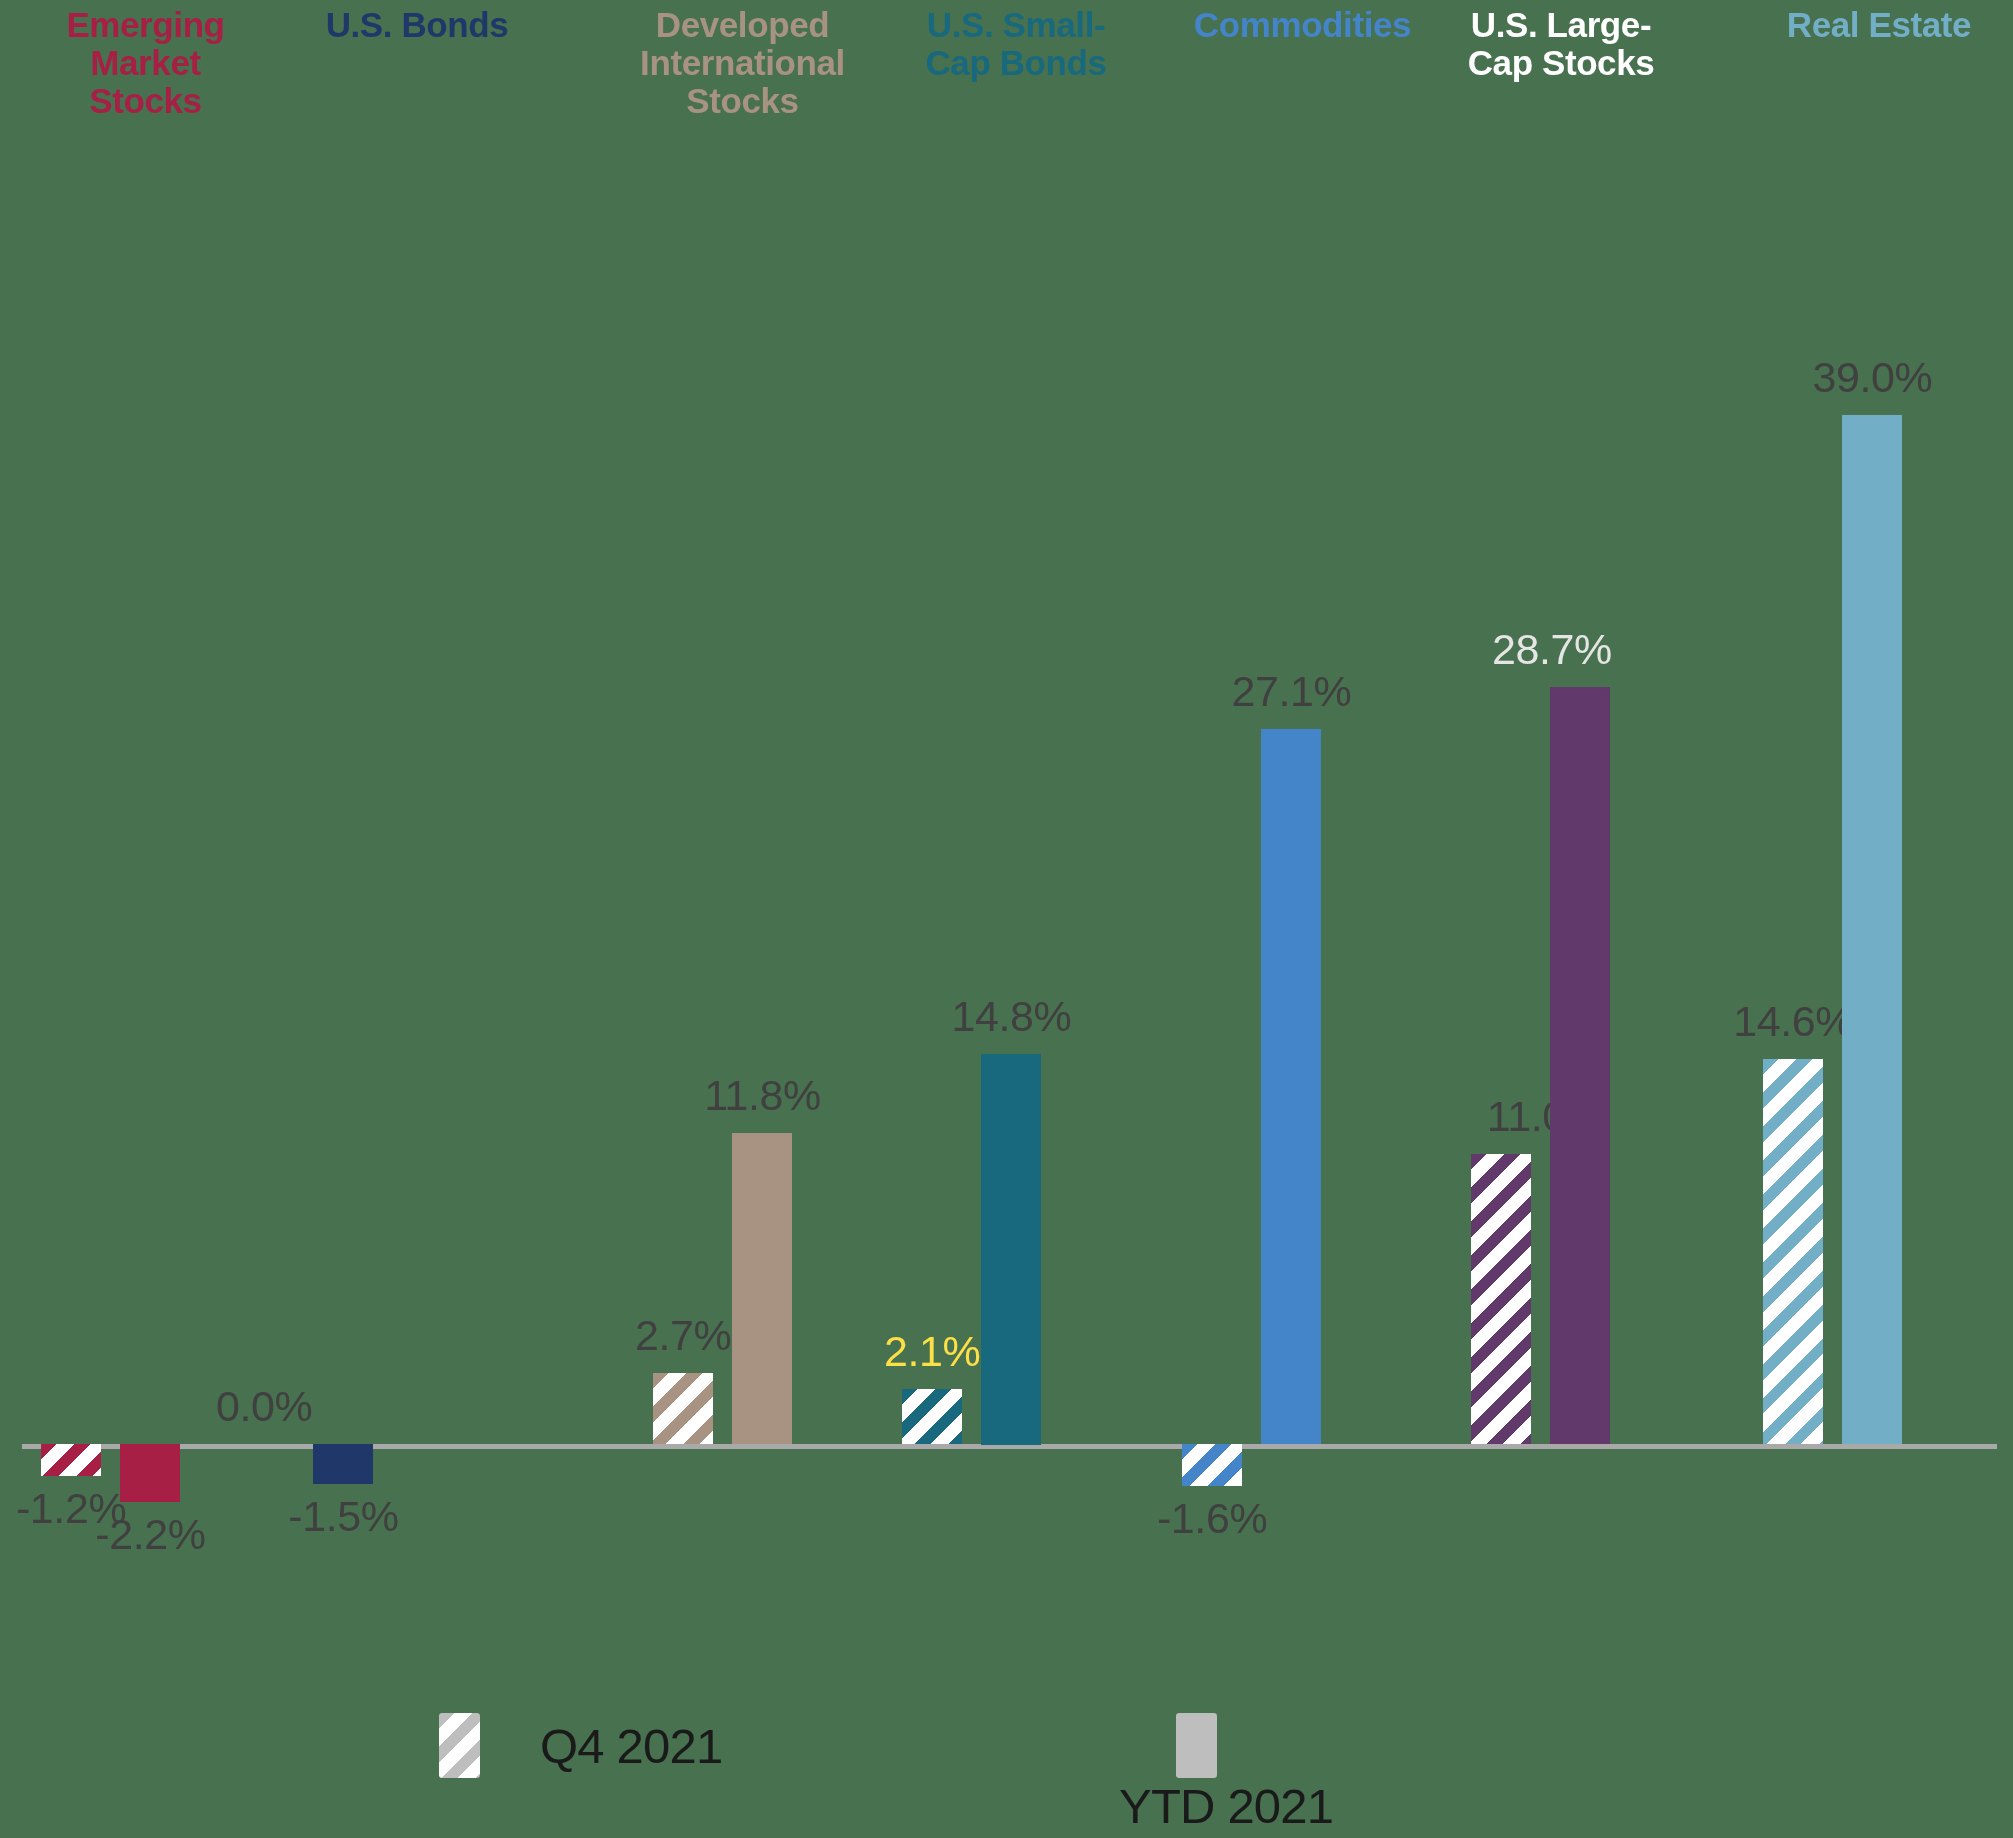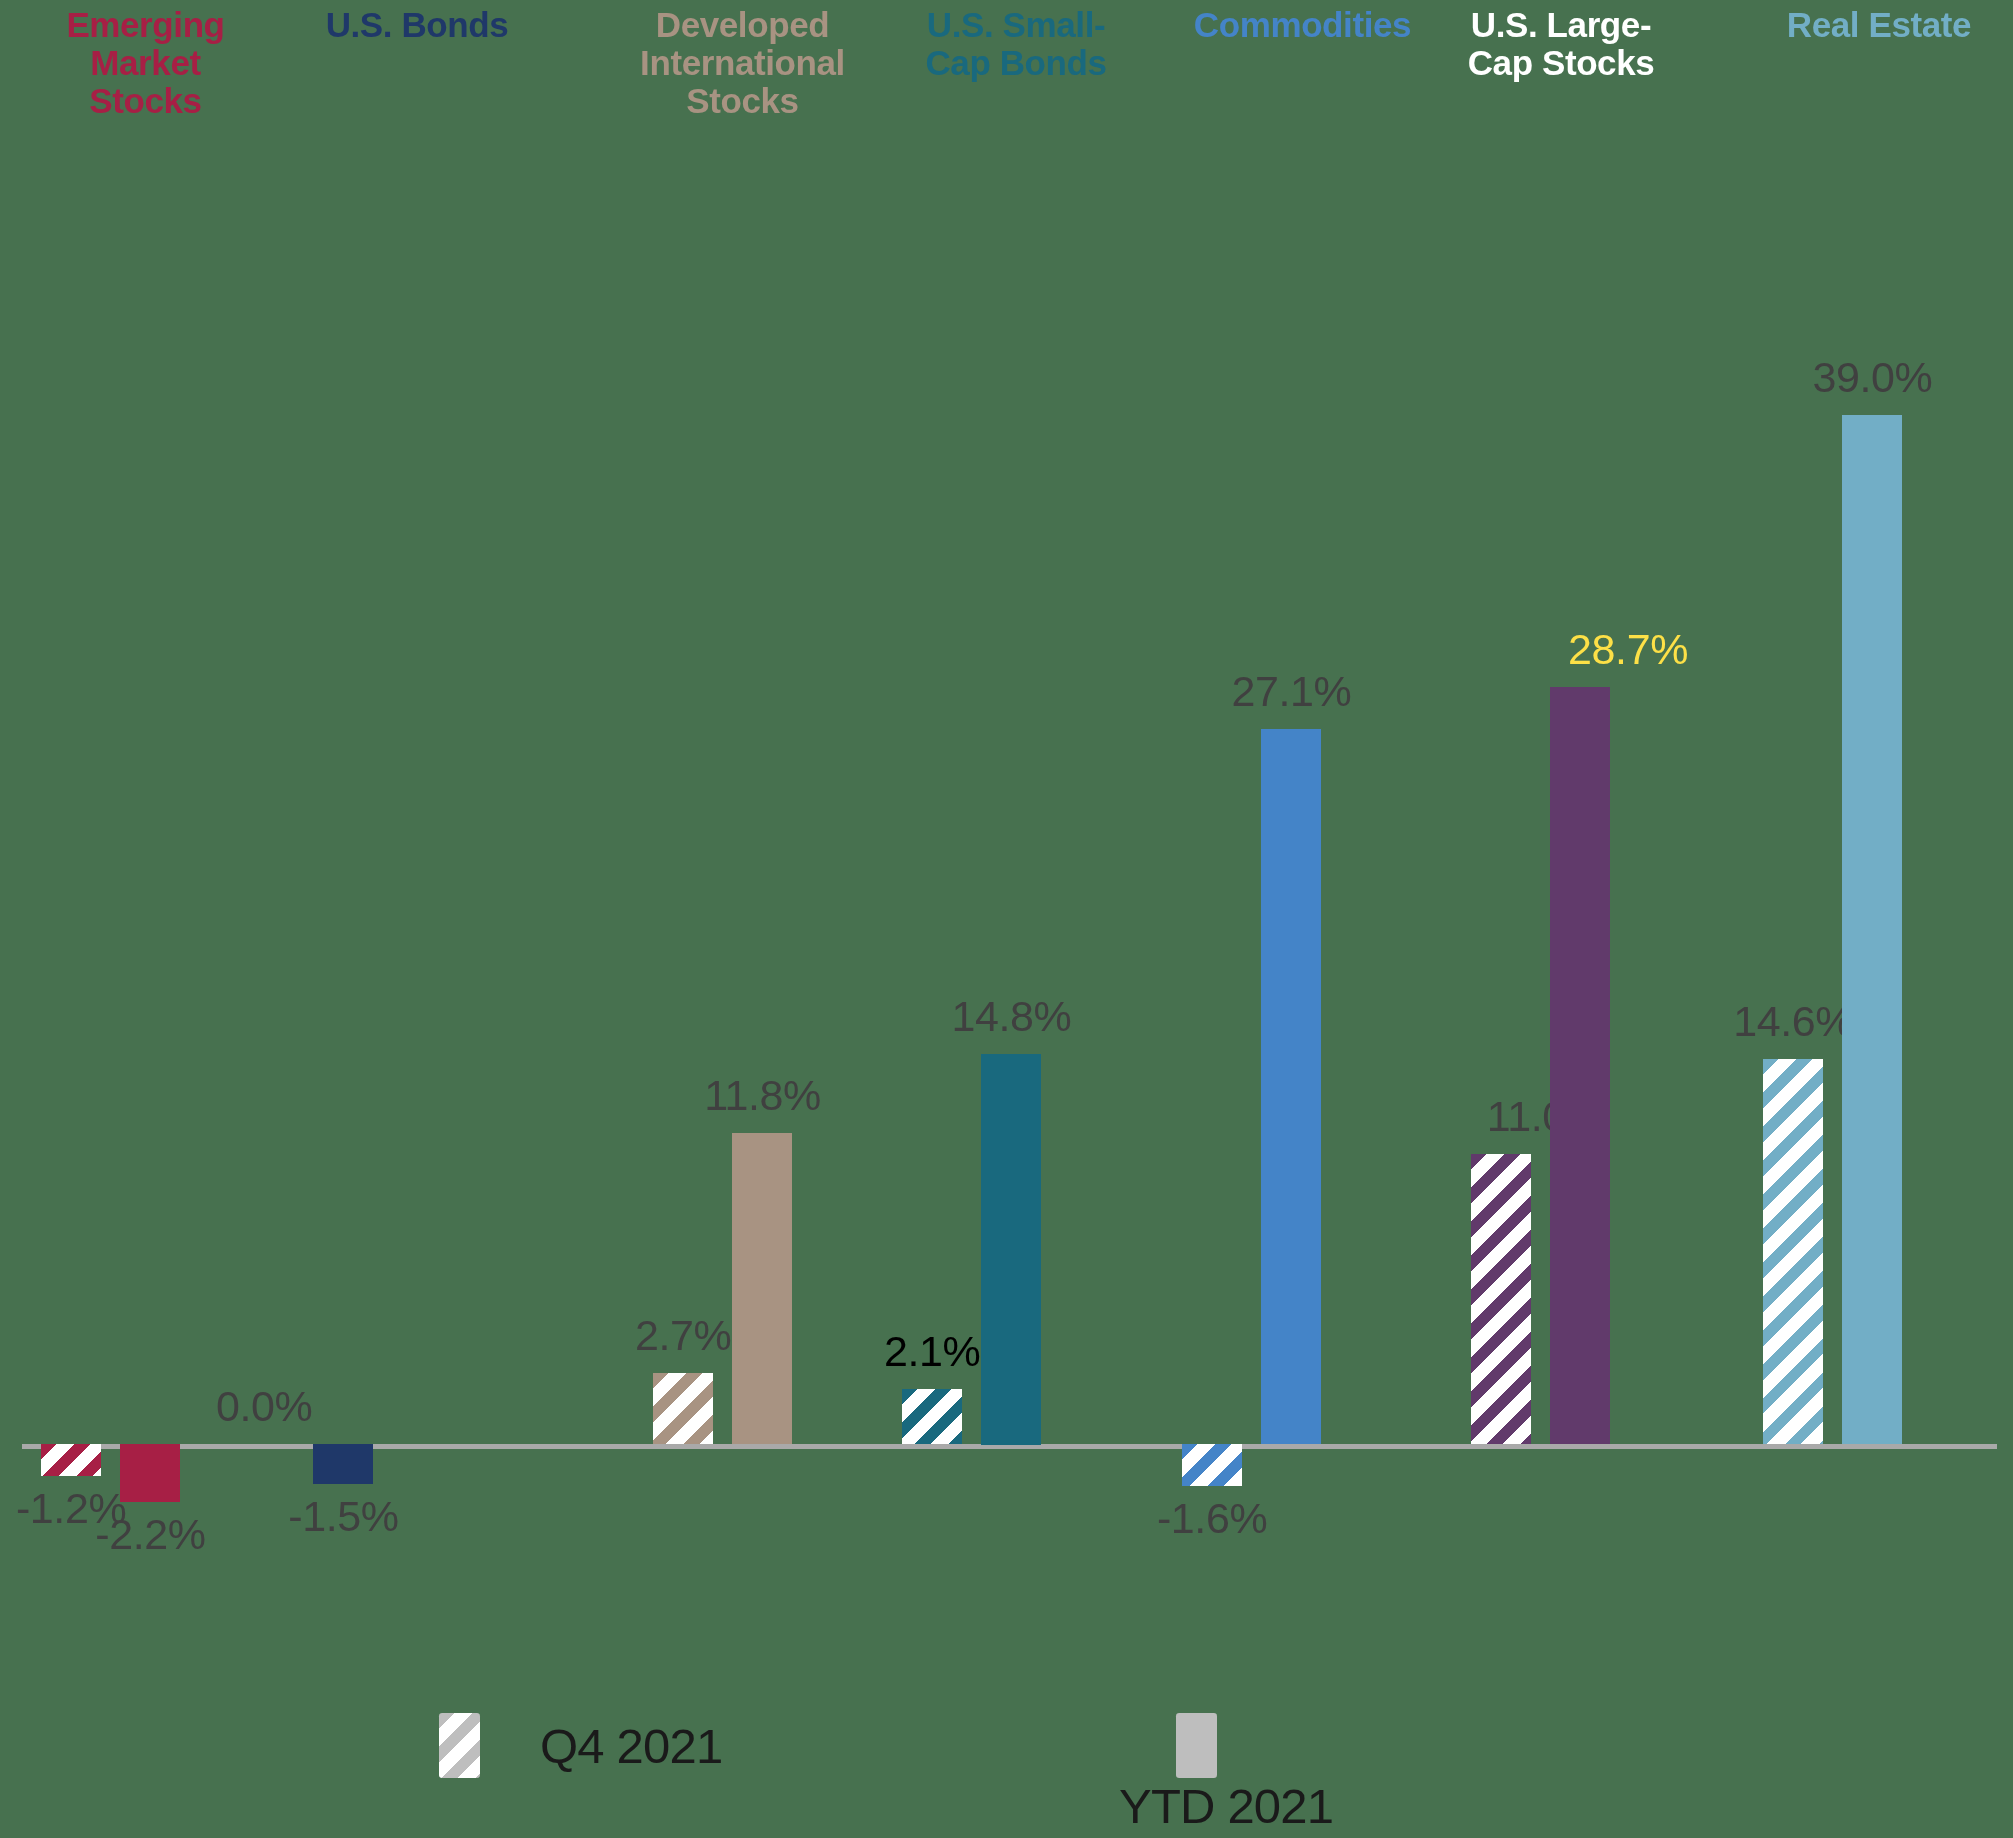--- a/index.html
+++ b/index.html
@@ -75,35 +75,35 @@
         <div class="lbl" style="color: rgb(64, 64, 64); width: 205px; text-align: center; left: 81px; top: 1350px;">-1.5%</div>
       </div>
       <div class="group" style="left: 579px; width: 288px;">
         <div class="bar hatch" style="left: 74px; width: 60px; height: 71px; top: 1231px; background: repeating-linear-gradient(135deg, rgb(168, 147, 130) 0px, rgb(168, 147, 130) 11px, rgb(255, 255, 255) 11px, rgb(255, 255, 255) 24px); border: 0px;"></div>
         <div class="lbl" style="color: rgb(64, 64, 64); width: 205px; text-align: center; left: 1.6px; top: 1169px;">2.7%</div>
         <div class="bar solid" style="left: 153px; width: 60px; height: 311px; top: 991px; background: rgb(168, 147, 130);"></div>
         <div class="lbl" style="color: rgb(64, 64, 64); width: 205px; text-align: center; left: 81px; top: 929px;">11.8%</div>
       </div>
       <div class="group" style="left: 828px; width: 288px;">
         <div class="bar hatch" style="left: 74px; width: 60px; height: 55px; top: 1247px; background: repeating-linear-gradient(135deg, rgb(25, 105, 126) 0px, rgb(25, 105, 126) 11px, rgb(255, 255, 255) 11px, rgb(255, 255, 255) 24px); border: 0px;"></div>
-        <div class="lbl" style="color: #000000; width: 205px; text-align: center; left: 1.6px; top: 1185px;">2.1%</div>
+        <div class="lbl" style="color: #fde047; width: 205px; text-align: center; left: 1.6px; top: 1185px;">2.1%</div>
         <div class="bar solid" style="left: 153px; width: 60px; height: 391px; top: 912px; background: rgb(25, 105, 126);"></div>
         <div class="lbl" style="color: rgb(64, 64, 64); width: 205px; text-align: center; left: 81px; top: 850px;">14.8%</div>
       </div>
       <div class="group" style="left: 1108px; width: 288px;">
         <div class="bar hatch" style="left: 74px; width: 60px; height: 42px; top: 1302px; background: repeating-linear-gradient(135deg, rgb(68, 132, 200) 0px, rgb(68, 132, 200) 11px, rgb(255, 255, 255) 11px, rgb(255, 255, 255) 24px); border: 0px;"></div>
         <div class="lbl" style="color: rgb(64, 64, 64); width: 205px; text-align: center; left: 1.6px; top: 1352px;">-1.6%</div>
         <div class="bar solid" style="left: 153px; width: 60px; height: 715px; top: 587px; background: rgb(68, 132, 200);"></div>
         <div class="lbl" style="color: rgb(64, 64, 64); width: 205px; text-align: center; left: 81px; top: 525px;">27.1%</div>
       </div>
       <div class="group" style="left: 1397px; width: 288px;">
         <div class="bar hatch" style="left: 74px; width: 60px; height: 290px; top: 1012px; background: repeating-linear-gradient(135deg, rgb(97, 58, 107) 0px, rgb(97, 58, 107) 11px, rgb(255, 255, 255) 11px, rgb(255, 255, 255) 24px); border: 0px;"></div>
         <div class="lbl" style="color: rgb(64, 64, 64); width: 205px; text-align: right; left: 1.6px; top: 950px;">11.0%</div>
         <div class="bar solid" style="left: 153px; width: 60px; height: 757px; top: 545px; background: rgb(97, 58, 107);"></div>
-        <div class="lbl" style="color: #fde047; width: 205px; text-align: right; left: 86px; top: 483px;">28.7%</div>
+        <div class="lbl" style="color: #e5e5e5; width: 205px; text-align: left; left: 95px; top: 483px;">28.7%</div>
       </div>
       <div class="group" style="left: 1689px; width: 288px;">
         <div class="bar hatch" style="left: 74px; width: 60px; height: 385px; top: 917px; background: repeating-linear-gradient(135deg, rgb(114, 174, 198) 0px, rgb(114, 174, 198) 11px, rgb(255, 255, 255) 11px, rgb(255, 255, 255) 24px); border: 0px;"></div>
         <div class="lbl" style="color: rgb(64, 64, 64); width: 205px; text-align: center; left: 1.6px; top: 855px;">14.6%</div>
         <div class="bar solid" style="left: 153px; width: 60px; height: 1029px; top: 273px; background: rgb(114, 174, 198);"></div>
         <div class="lbl" style="color: rgb(64, 64, 64); width: 205px; text-align: center; left: 81px; top: 211px;">39.0%</div>
       </div>
     </div>
 
   <div class="legend">

